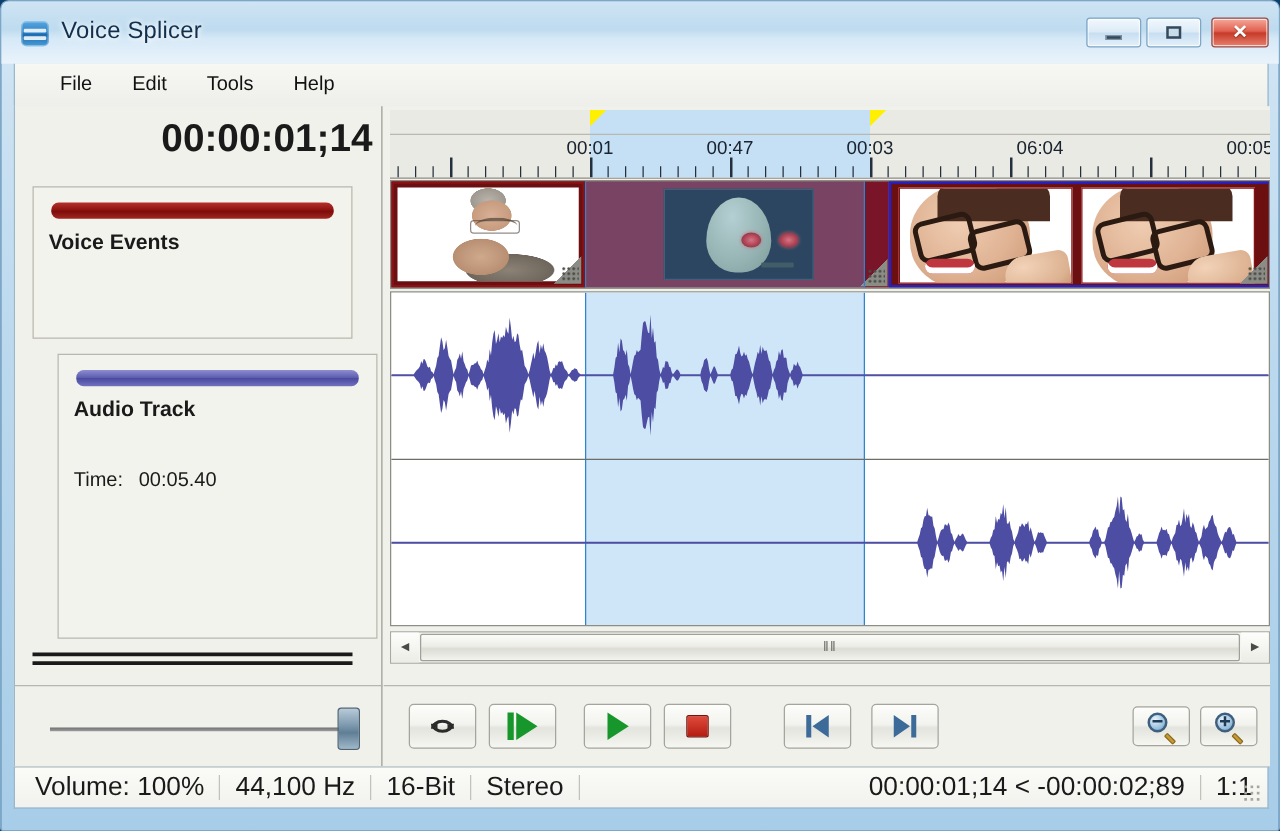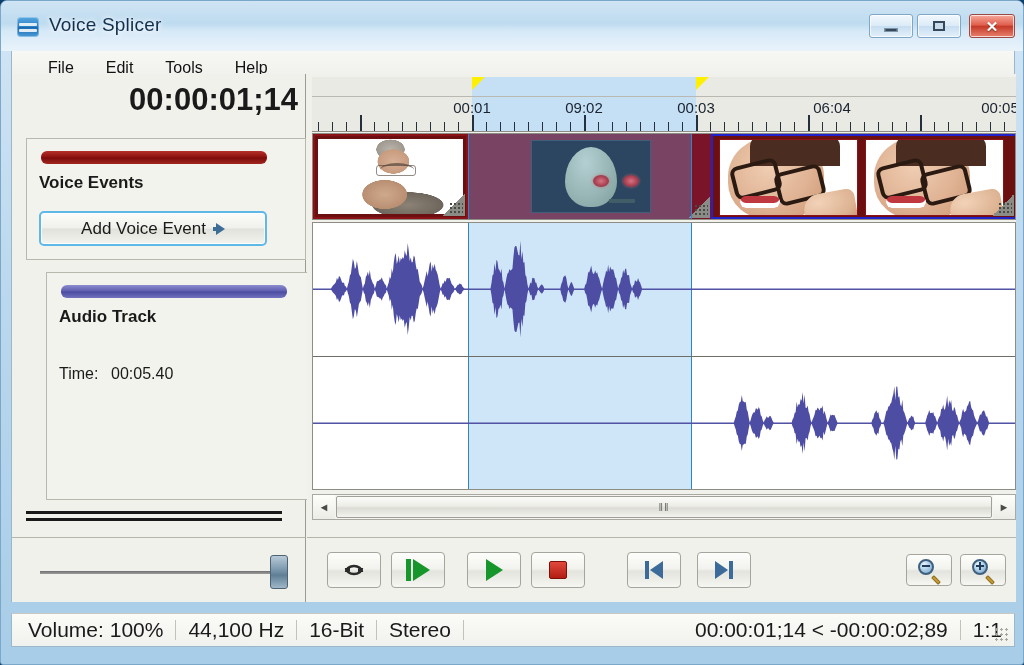--- a/index.html
+++ b/index.html
@@ -74,37 +74,37 @@
     border-left:1px solid #9bb7cc; border-right:1px solid #9bb7cc;
     display:flex; align-items:center; padding-left:20px;
   }
   .menu-item {
     font-size:16px; color:#111; padding:4px 16px; cursor:default;
     white-space:nowrap;
   }
 
   
   #client {
-    position:absolute; left:10px; top:73px; width:1004px; height:528px;
+    position:absolute; left:10px; top:84px; width:1004px; height:528px;
     background:#f1f1ec;
     border-left:1px solid #9bb7cc; border-right:1px solid #9bb7cc;padding-left:32px;
   }
 
   
   #leftpanel {
     position:absolute; left:0; top:0; width:294px; height:463px;
     background:#f1f1ec; border-right:1px solid #9c9c94;
   }
   #timecode {
     position:absolute; left:0; top:8px; width:286px; text-align:right;
     font-size:31px; color:#1a1a1a; letter-spacing:0px;
     font-family:"Liberation Sans", sans-serif; font-weight:bold;
   }
   .panel-box {
-    position:absolute; left:14px; width:280px;
+    position:absolute; left:14px; width:256px;
     border:1px solid #b8b8ae; background:#f3f3ee;text-decoration:underline;
   }
   #voice-box { top:64px; height:122px; }
   #audio-box { top:198px; height:228px;margin-left:20px; }
 
   .colorbar {
     position:absolute; left:14px; top:12px; width:226px; height:13px;
     border-radius:6px;
   }
   #voice-bar { background: linear-gradient(180deg,#b4312b 0%, #8e110e 48%, #7a0c0a 52%, #a32620 100%); }
@@ -421,24 +421,20 @@
   </div>
 
   <div id="client">
 
     <div id="leftpanel">
       <div id="timecode">00:00:01;14</div>
 
       <div class="panel-box" id="voice-box">
         <div class="colorbar" id="voice-bar"></div>
         <div class="box-title">Voice Events</div>
-        <div class="panel-btn" id="add-voice-btn">
-          <span>Add Voice Event</span>
-          <span class="arrow-right"></span>
-        </div>
       </div>
 
       <div class="panel-box" id="audio-box">
         <div class="colorbar" id="audio-bar"></div>
         <div class="box-title">Audio Track</div>
 
         <div class="kv-row" id="time-row">
           <span class="kv-label">Time:</span><span>00:05.40</span>
         </div>
 
@@ -458,21 +454,21 @@
     <div id="timeline-area">
 
       <div id="ruler">
         <div id="ruler-sel" style="left:160px; width:224px;"></div>
         <div id="ruler-divider"></div>
 
         <div class="marker" style="left:160px;"></div>
         <div class="marker" style="left:384px;"></div>
 
         <div class="ruler-label" style="left:160px;">00:01</div>
-        <div class="ruler-label" style="left:272px;">09:02</div>
+        <div class="ruler-label" style="left:272px;">00:47</div>
         <div class="ruler-label" style="left:384px;">00:03</div>
         <div class="ruler-label" style="left:520px;">06:04</div>
         <div class="ruler-label" style="left:640px;margin-left:48px;">00:05</div>
 
         <div id="ticks">
             <div class="tick minor" style="left: 6px;"></div>
             <div class="tick minor" style="left: 20px;"></div>
             <div class="tick minor" style="left: 34px;"></div>
             <div class="tick major" style="left: 48px;"></div>
             <div class="tick minor" style="left: 62px;"></div>

